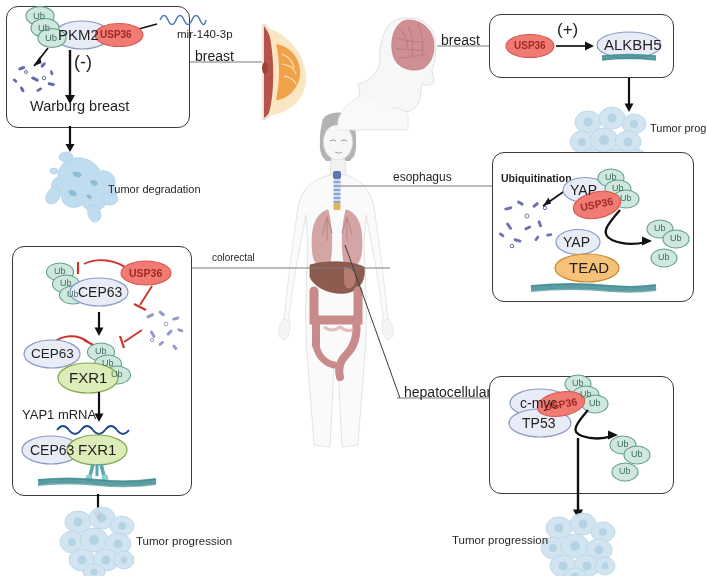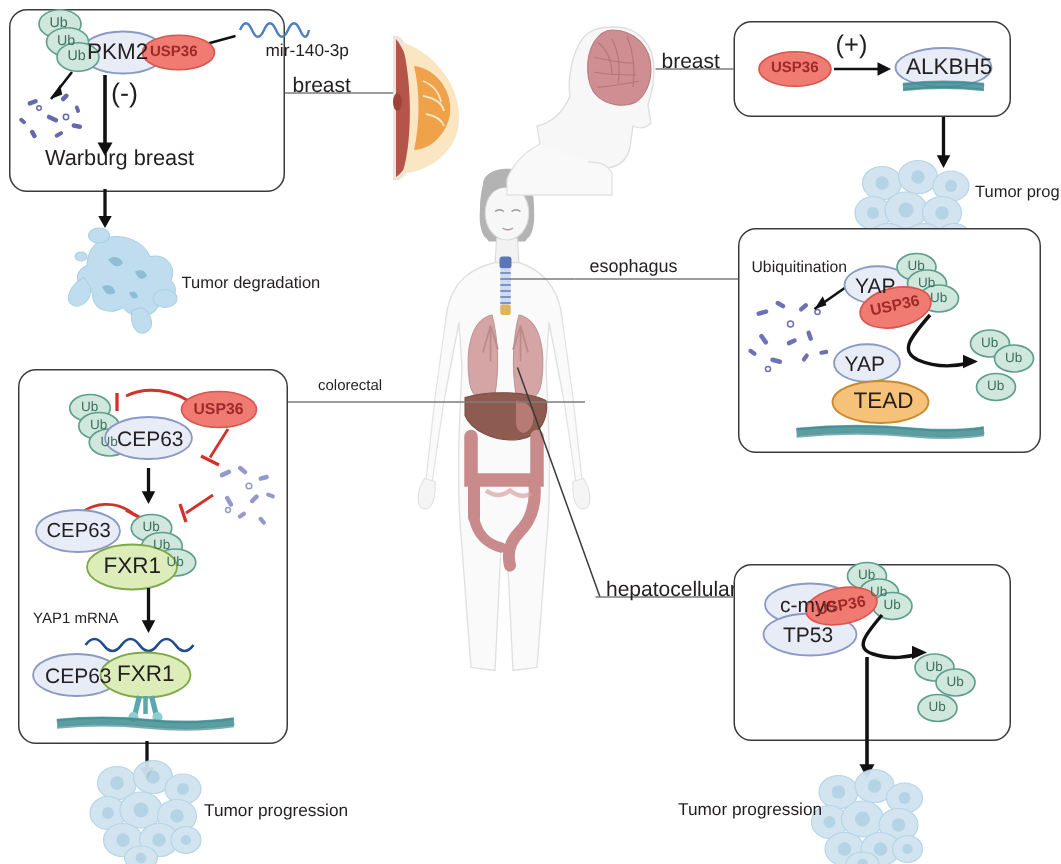--- a/index.html
+++ b/index.html
@@ -167,21 +167,21 @@
       <ellipse cx="62" cy="44" rx="8" ry="6"></ellipse>
       <ellipse cx="6" cy="16" rx="4" ry="3"></ellipse>
       <g fill="#7fb6cf" stroke="none" opacity="0.85">
         <path d="M24,18 q6,-4 10,2 q-4,6 -10,-2 Z"></path>
         <path d="M42,26 q6,-3 8,3 q-5,5 -8,-3 Z"></path>
         <path d="M20,36 q7,-3 9,4 q-6,4 -9,-4 Z"></path>
         <path d="M38,40 q5,-2 6,3 q-4,3 -6,-3 Z"></path>
       </g>
     </g>
   </svg>
-  <div class="lbl" style="left:108px;top:183px;font-size:11px;margin-left:13px;">Tumor degradation</div>
+  <div class="lbl" style="left:108px;top:183px;font-size:11px;">Tumor degradation</div>
 
   <div class="panel" style="left:489px;top:14px;width:183px;height:62px;"></div>
 
   <svg class="ov" viewBox="0 0 707 576">
     <ellipse cx="530" cy="46" rx="24" ry="11.5" fill="#ef7b72" stroke="#d9564c" stroke-width="1.1"></ellipse>
     <path d="M556,46 L588,46" stroke="#111" stroke-width="1.7" fill="none"></path>
     <path d="M594,46 l-9,-4.5 v9 Z" fill="#111"></path>
     <ellipse cx="629" cy="45" rx="32" ry="13" fill="#e8ecf7" stroke="#8b9ac4" stroke-width="1.2"></ellipse>
 
     <path d="M602,58 q27,-3 54,0" stroke="#3f8c92" stroke-width="4.5" fill="none" opacity="0.85"></path>
@@ -221,21 +221,21 @@
           <circle cx="64" cy="50" r="3.6"></circle>
         <circle cx="32" cy="68" r="4"></circle>
           <circle cx="54" cy="66" r="3.6"></circle>
       </g>
     </g>
   </svg>
   <div class="lbl" style="left:650px;top:122px;font-size:11px;">Tumor progression</div>
 
   <div class="panel" style="left:492px;top:152px;width:200px;height:148px;"></div>
 
-  <div class="lbl" style="left:501px;top:172px;font-size:10.5px;">Ubiquitination</div>
+  <div class="lbl" style="left:501px;top:172px;font-size:10.5px;font-weight:bold;">Ubiquitination</div>
 
   <svg class="ov" viewBox="0 0 707 576">
 
     <g fill="#4a4fa0" opacity="0.8">
       <rect x="504" y="208" width="8" height="3" rx="1.4" transform="rotate(-15 504 208)"></rect>
       <rect x="518" y="200" width="7" height="3" rx="1.4" transform="rotate(30 518 200)"></rect>
       <rect x="532" y="206" width="7" height="3" rx="1.4" transform="rotate(-40 532 206)"></rect>
       <rect x="508" y="222" width="8" height="3" rx="1.4" transform="rotate(55 508 222)"></rect>
       <rect x="524" y="228" width="7" height="3" rx="1.4" transform="rotate(-25 524 228)"></rect>
       <rect x="540" y="220" width="7" height="3" rx="1.4" transform="rotate(70 540 220)"></rect>
@@ -351,21 +351,21 @@
     <path d="M38,480 q30,-3 60,0 q30,3 58,-1 M38,485 q30,-3 60,0 q30,3 58,-1" stroke="#3f8c92" stroke-width="1.8" fill="none" opacity="0.7"></path>
 
     <path d="M98,494 L98,514" stroke="#111" stroke-width="2.2" fill="none"></path>
     <path d="M98,520 l-4.5,-8.5 h9 Z" fill="#111"></path>
   </svg>
 
   <div class="lbl" style="left:129px;top:267px;font-size:10.5px;font-weight:bold;color:#9e2a28;">USP36</div>
   <div class="lbl" style="left:78px;top:284px;font-size:14px;">CEP63</div>
   <div class="lbl" style="left:31px;top:346px;font-size:13.5px;">CEP63</div>
   <div class="lbl" style="left:69px;top:369px;font-size:15px;">FXR1</div>
-  <div class="lbl" style="left:22px;top:407px;font-size:10px;">YAP1 mRNA</div>
+  <div class="lbl" style="left:22px;top:407px;font-size:13px;">YAP1 mRNA</div>
   <div class="lbl" style="left:30px;top:442px;font-size:14px;">CEP63</div>
   <div class="lbl" style="left:78px;top:441px;font-size:15px;">FXR1</div>
   <div class="lbl" style="left:54px;top:266px;font-size:9px;color:#3c6f60;">Ub</div>
   <div class="lbl" style="left:60px;top:278px;font-size:9px;color:#3c6f60;">Ub</div>
   <div class="lbl" style="left:67px;top:289px;font-size:9px;color:#3c6f60;">Ub</div>
   <div class="lbl" style="left:95px;top:346px;font-size:9px;color:#3c6f60;">Ub</div>
   <div class="lbl" style="left:102px;top:358px;font-size:9px;color:#3c6f60;">Ub</div>
   <div class="lbl" style="left:111px;top:369px;font-size:9px;color:#3c6f60;">Ub</div>
 
   <svg class="ov" viewBox="0 0 707 576">

